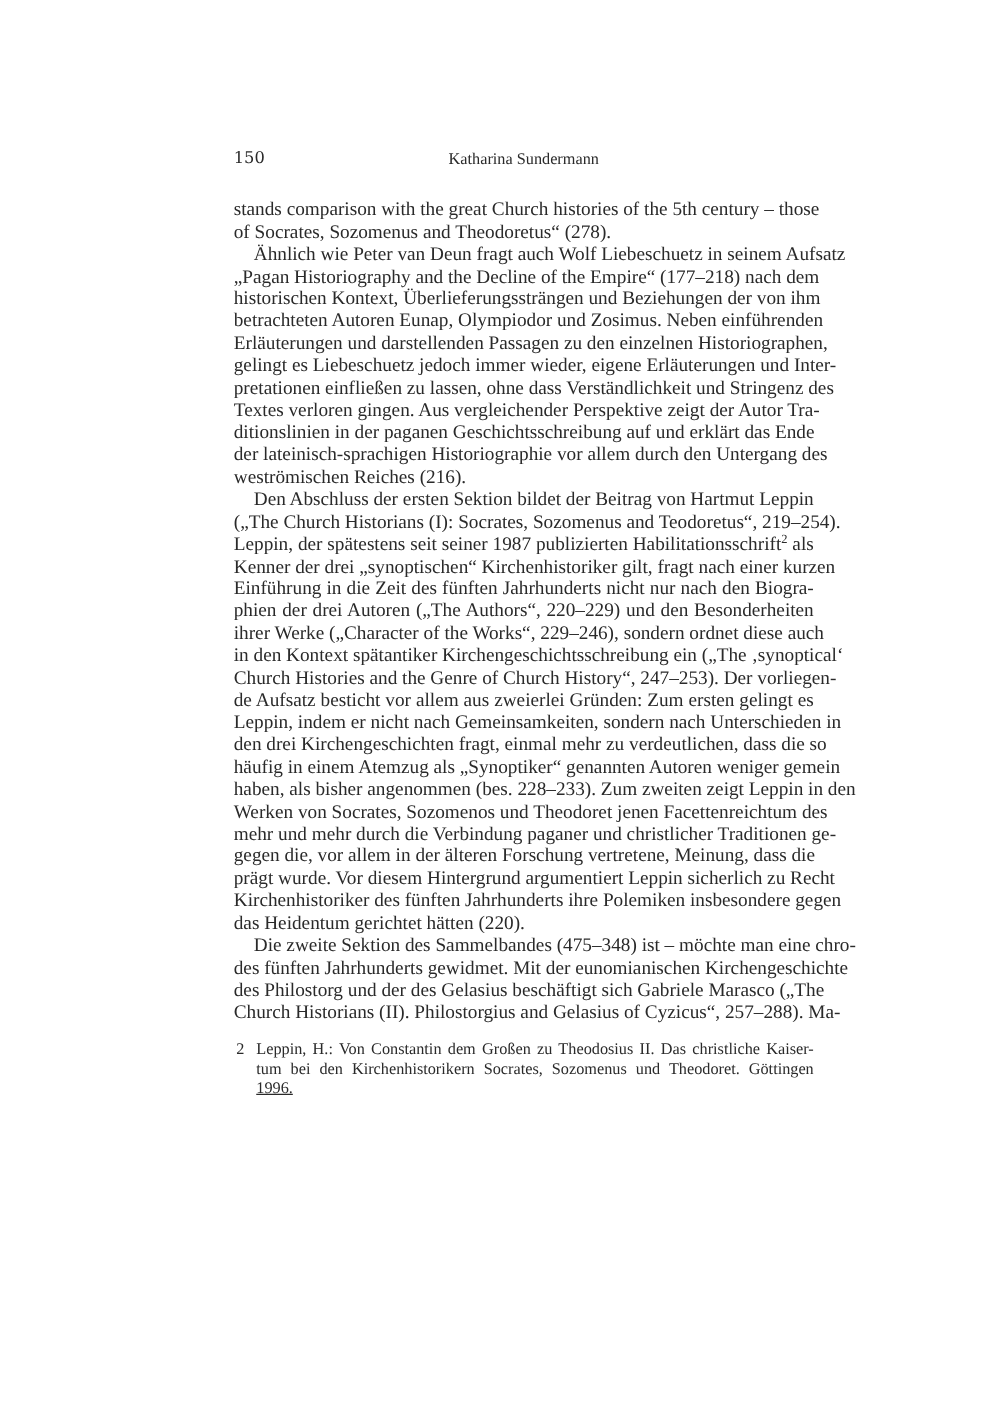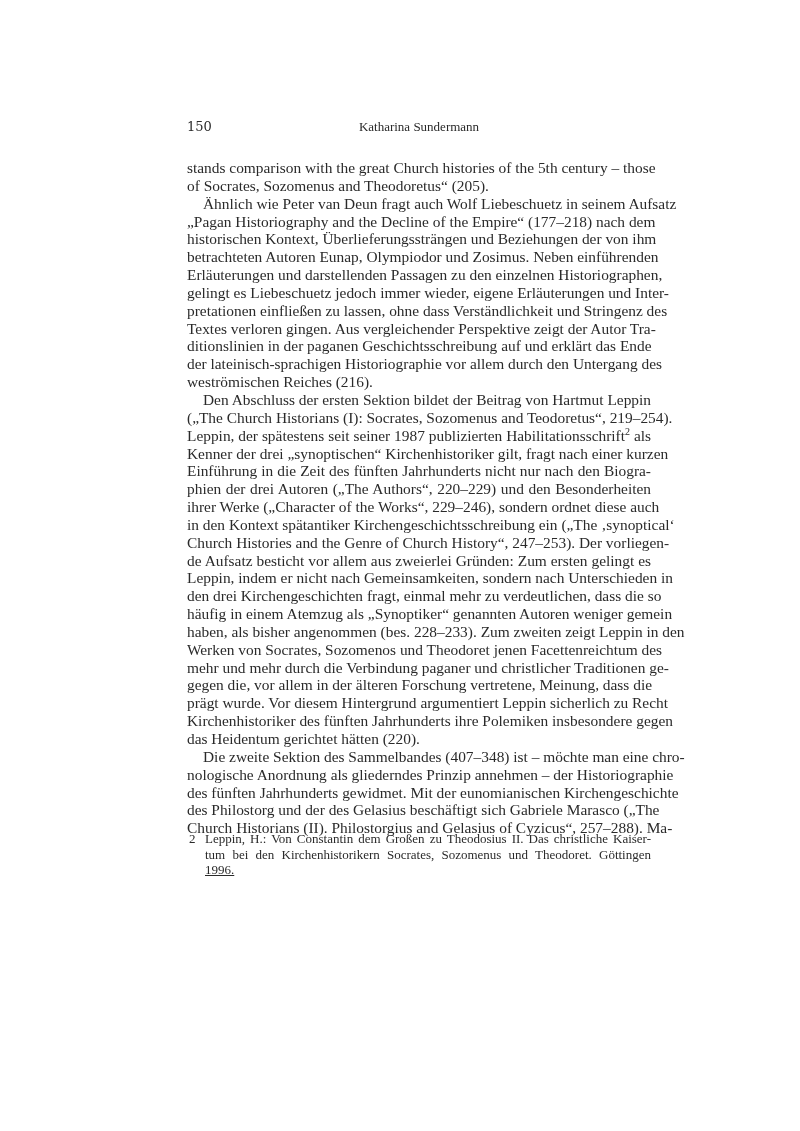--- a/index.html
+++ b/index.html
@@ -24,21 +24,21 @@
 
 <div class="page">
   <div class="header">
     <span class="pno">150</span>
     <span class="author">Katharina Sundermann</span>
   </div>
 
   <div class="body">
     <p>
       <span class="line">stands comparison with the great Church histories of the 5th century – those</span>
-      <span class="line last">of Socrates, Sozomenus and Theodoretus“ (205).</span>
+      <span class="line last">of Socrates, Sozomenus and Theodoretus“ (278).</span>
     </p>
     <p>
       <span class="line" style="padding-left:16px">Ähnlich wie Peter van Deun fragt auch Wolf Liebeschuetz in seinem Aufsatz</span>
       <span class="line">„Pagan Historiography and the Decline of the Empire“ (177–218) nach dem</span>
       <span class="line">historischen Kontext, Überlieferungssträngen und Beziehungen der von ihm</span>
       <span class="line">betrachteten Autoren Eunap, Olympiodor und Zosimus. Neben einführenden</span>
       <span class="line">Erläuterungen und darstellenden Passagen zu den einzelnen Historiographen,</span>
       <span class="line">gelingt es Liebeschuetz jedoch immer wieder, eigene Erläuterungen und Inter-</span>
       <span class="line">pretationen einfließen zu lassen, ohne dass Verständlichkeit und Stringenz des</span>
       <span class="line">Textes verloren gingen. Aus vergleichender Perspektive zeigt der Autor Tra-</span>
@@ -62,22 +62,21 @@
       <span class="line">häufig in einem Atemzug als „Synoptiker“ genannten Autoren weniger gemein</span>
       <span class="line">haben, als bisher angenommen (bes. 228–233). Zum zweiten zeigt Leppin in den</span>
       <span class="line">Werken von Socrates, Sozomenos und Theodoret jenen Facettenreichtum des</span>
       <span class="line">mehr und mehr durch die Verbindung paganer und christlicher Traditionen ge-</span>
       <span class="line">gegen die, vor allem in der älteren Forschung vertretene, Meinung, dass die</span>
       <span class="line">prägt wurde. Vor diesem Hintergrund argumentiert Leppin sicherlich zu Recht</span>
       <span class="line">Kirchenhistoriker des fünften Jahrhunderts ihre Polemiken insbesondere gegen</span>
       <span class="line last">das Heidentum gerichtet hätten (220).</span>
     </p>
     <p>
-      <span class="line" style="padding-left:16px">Die zweite Sektion des Sammelbandes (407–348) ist – möchte man eine chro-</span>
-      <span class="line">nologische Anordnung als gliederndes Prinzip annehmen – der Historiographie</span>
+      <span class="line" style="padding-left:16px">Die zweite Sektion des Sammelbandes (475–348) ist – möchte man eine chro-</span>
       <span class="line">des fünften Jahrhunderts gewidmet. Mit der eunomianischen Kirchengeschichte</span>
       <span class="line">des Philostorg und der des Gelasius beschäftigt sich Gabriele Marasco („The</span>
       <span class="line">Church Historians (II). Philostorgius and Gelasius of Cyzicus“, 257–288). Ma-</span>
     </p>
   </div>
 
   <div class="footnotes">
     <div class="fn">
       <span class="num">2</span>
       <span class="line">Leppin, H.: Von Constantin dem Großen zu Theodosius II. Das christliche Kaiser-</span>

